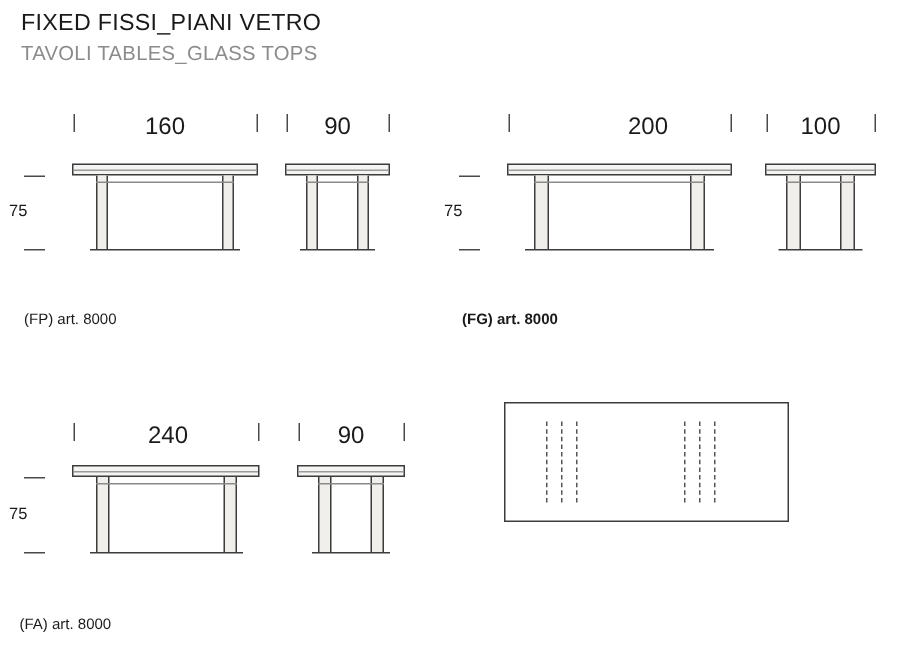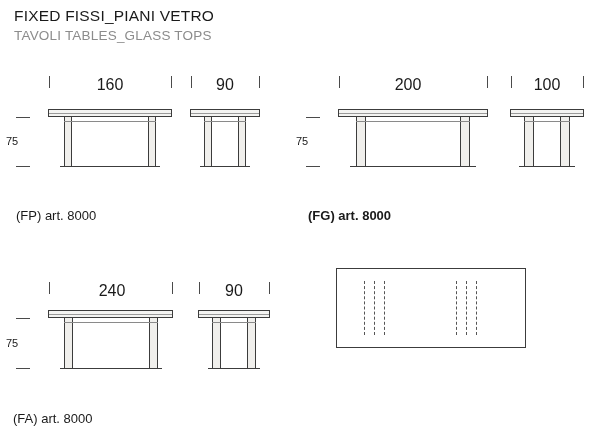--- a/index.html
+++ b/index.html
@@ -26,21 +26,21 @@
   .subtitle {
     position: absolute;
     left: 14px;
     top: 28px;
     font-size: 13.5px;
     letter-spacing: 0.2px;
     color: #8c8c8c;
   }
   .group-label {
     position: absolute;
-    font-size: 13px;
+    font-size: 10px;
     color: #1a1a1a;
   }
   .dim-text {
     position: absolute;
     font-size: 16px;
     color: #1a1a1a;
     text-align: center;
   }
   .height-text {
     position: absolute;
@@ -132,21 +132,21 @@
   <div class="apron" style="left:204px; top:121px; width:42px;"></div>
   <div class="floor" style="left:200px; top:166px; width:50px;"></div>
 
   <div class="group-label" style="left:16px; top:208px;">(FP) art. 8000</div>
 </div>
 
 <div>
 
   <div class="tick" style="left:339px; top:76px; height:12px;"></div>
   <div class="tick" style="left:487px; top:76px; height:12px;"></div>
-  <div class="dim-text" style="left:378px; top:76px; width:60px;">200</div>
+  <div class="dim-text" style="left:402px; top:76px; width:60px;">200</div>
 
   <div class="tick" style="left:511px; top:76px; height:12px;"></div>
   <div class="tick" style="left:583px; top:76px; height:12px;"></div>
   <div class="dim-text" style="left:517px; top:76px; width:60px;">100</div>
 
   <div class="hline" style="left:306px; top:117px; width:14px;"></div>
   <div class="hline" style="left:306px; top:166px; width:14px;"></div>
   <div class="height-text" style="left:296px; top:135px; width:24px;">75</div>
 
   <div class="top-slab" style="left:338px; top:109px; width:150px; height:8px;"></div>

